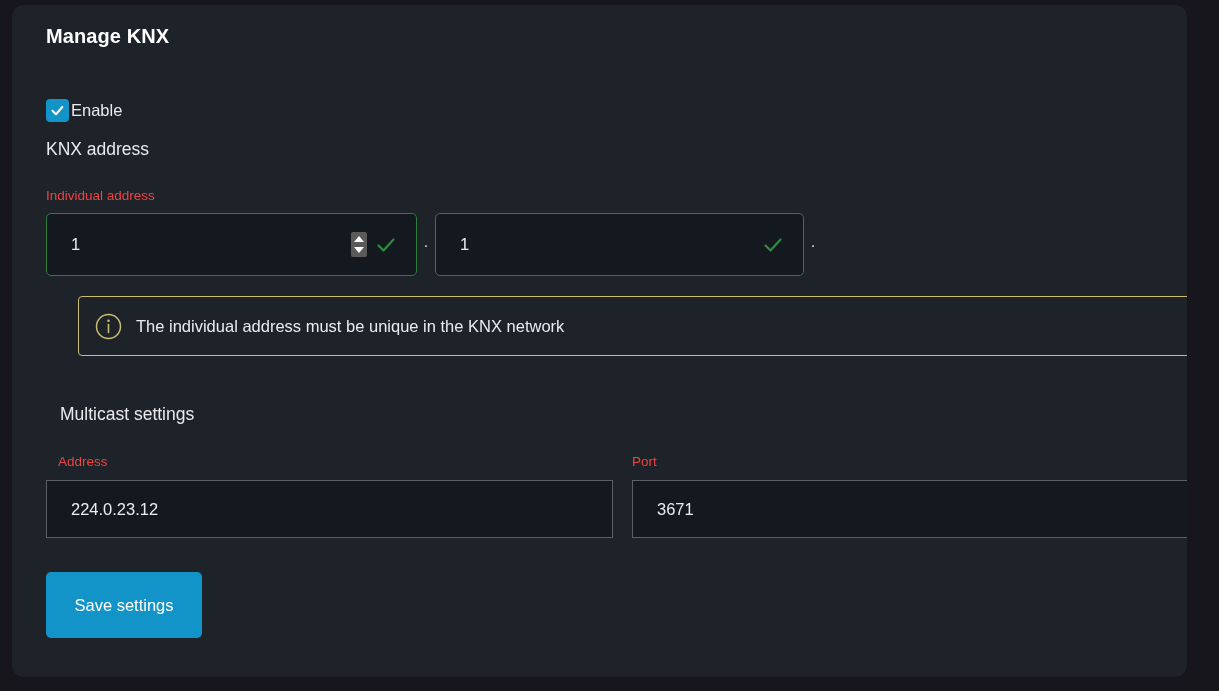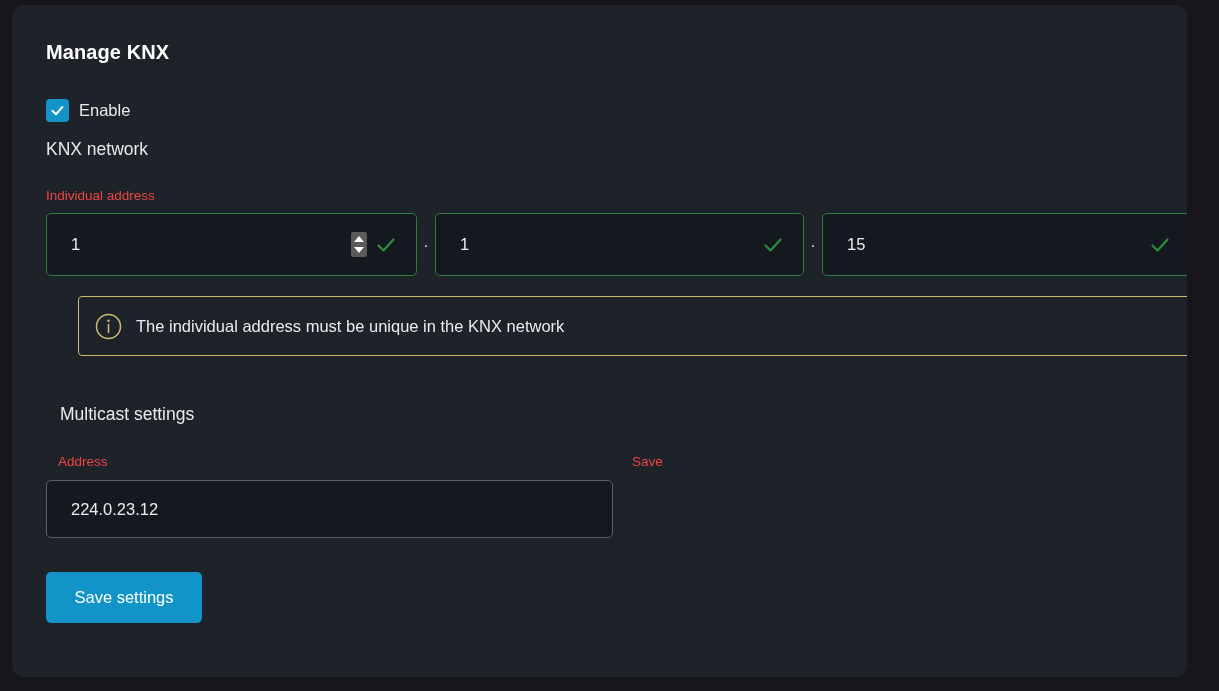--- a/index.html
+++ b/index.html
@@ -39,35 +39,35 @@
     position: absolute;
     left: 22px;
     top: 0;
     width: 1155px;
     height: 672px;
   }
 
   .title {
     position: absolute;
     left: 12px;
-    top: 36px;
+    top: 20px;
     font-size: 20px;
     font-weight: bold;
     color: #ffffff;
     letter-spacing: 0.1px;
   }
 
   
   .enable-row {
     position: absolute;
     left: 12px;
     top: 94px;
     display: flex;
     align-items: center;
-    gap: 10px;
+    gap: 2px;
   }
   .checkbox {
     width: 23px;
     height: 23px;
     border-radius: 4px;
     background: #1294c8;
     display: flex;
     align-items: center;
     justify-content: center;
     cursor: pointer;
@@ -194,42 +194,42 @@
     font-size: 16.5px;
     color: #e9ecef;
   }
 
   
   .mc-input {
     position: absolute;
     height: 58px;
     background: #141920;
     border: 1px solid #5b6068;
-    border-radius: 5px;
+    border-radius: 0;
     box-sizing: border-box;
     display: flex;
     align-items: center;
     cursor: text;
   }
   .mc-address { left: 12px; top: 475px; width: 567px; }
   .mc-port    { left: 598px; top: 475px; width: 567px; }
   .mc-value {
     font-size: 16.5px;
     color: #e9ecef;
     padding-left: 24px;
     user-select: none;
   }
 
   
   .save-btn {
     position: absolute;
     left: 12px;
     top: 567px;
     width: 156px;
-    height: 51px;
+    height: 66px;
     background: #1294c8;
     border: none;
     border-radius: 5px;
     color: #ffffff;
     font-family: "Liberation Sans", sans-serif;
     font-size: 16.5px;
     cursor: pointer;
     padding: 0;
   }
 </style>
@@ -244,21 +244,21 @@
 
       <div class="enable-row">
         <span class="checkbox">
           <svg width="15" height="15" viewBox="0 0 15 15">
             <path d="M2.5 7.8 L6 11.2 L12.3 4" fill="none" stroke="#ffffff" stroke-width="2.1" stroke-linecap="round" stroke-linejoin="round"></path>
           </svg>
         </span>
         <span class="enable-label">Enable</span>
       </div>
 
-      <div class="section-heading h-knx">KNX network</div>
+      <div class="section-heading h-knx">KNX address</div>
 
       <div class="field-label lbl-individual">Individual address</div>
 
       <div class="addr-row">
 
         <div class="addr-input w1">
           <span class="addr-value">1</span>
           <span class="spinner">
             <span class="spin-up"></span>
             <span class="spin-dn"></span>
@@ -276,49 +276,44 @@
           <span class="addr-value">1</span>
           <span class="check-ok">
             <svg width="22" height="22" viewBox="0 0 22 22">
               <path d="M3.5 11.5 L8.5 16.5 L18.5 5.5" fill="none" stroke="#2f8c3e" stroke-width="2.2" stroke-linecap="round" stroke-linejoin="round"></path>
             </svg>
           </span>
         </div>
 
         <span class="dot-sep">.</span>
 
-        <div class="addr-input w3">
-          <span class="addr-value">15</span>
-          <span class="check-ok">
-            <svg width="22" height="22" viewBox="0 0 22 22">
-              <path d="M3.5 11.5 L8.5 16.5 L18.5 5.5" fill="none" stroke="#2f8c3e" stroke-width="2.2" stroke-linecap="round" stroke-linejoin="round"></path>
-            </svg>
-          </span>
-        </div>
 
       </div>
 
       <div class="info-banner">
         <span class="info-icon">
           <svg width="27" height="27" viewBox="0 0 27 27">
             <circle cx="13.5" cy="13.5" r="12" fill="none" stroke="#cbbc74" stroke-width="1.5"></circle>
             <circle cx="13.5" cy="7.8" r="1.3" fill="#cbbc74"></circle>
             <path d="M13.5 11.5 L13.5 19.5" stroke="#cbbc74" stroke-width="1.6" stroke-linecap="round"></path>
           </svg>
         </span>
         <span class="info-text">The individual address must be unique in the KNX network</span>
       </div>
 
       <div class="section-heading h-multicast">Multicast settings</div>
 
       <div class="field-label lbl-address">Address</div>
-      <div class="field-label lbl-port">Save</div>
+      <div class="field-label lbl-port">Port</div>
 
       <div class="mc-input mc-address">
         <span class="mc-value">224.0.23.12</span>
       </div>
 
+      <div class="mc-input mc-port">
+        <span class="mc-value">3671</span>
+      </div>
 
       <button class="save-btn">Save settings</button>
 
     </div>
   </div>
 </div>
 
 </body></html>

